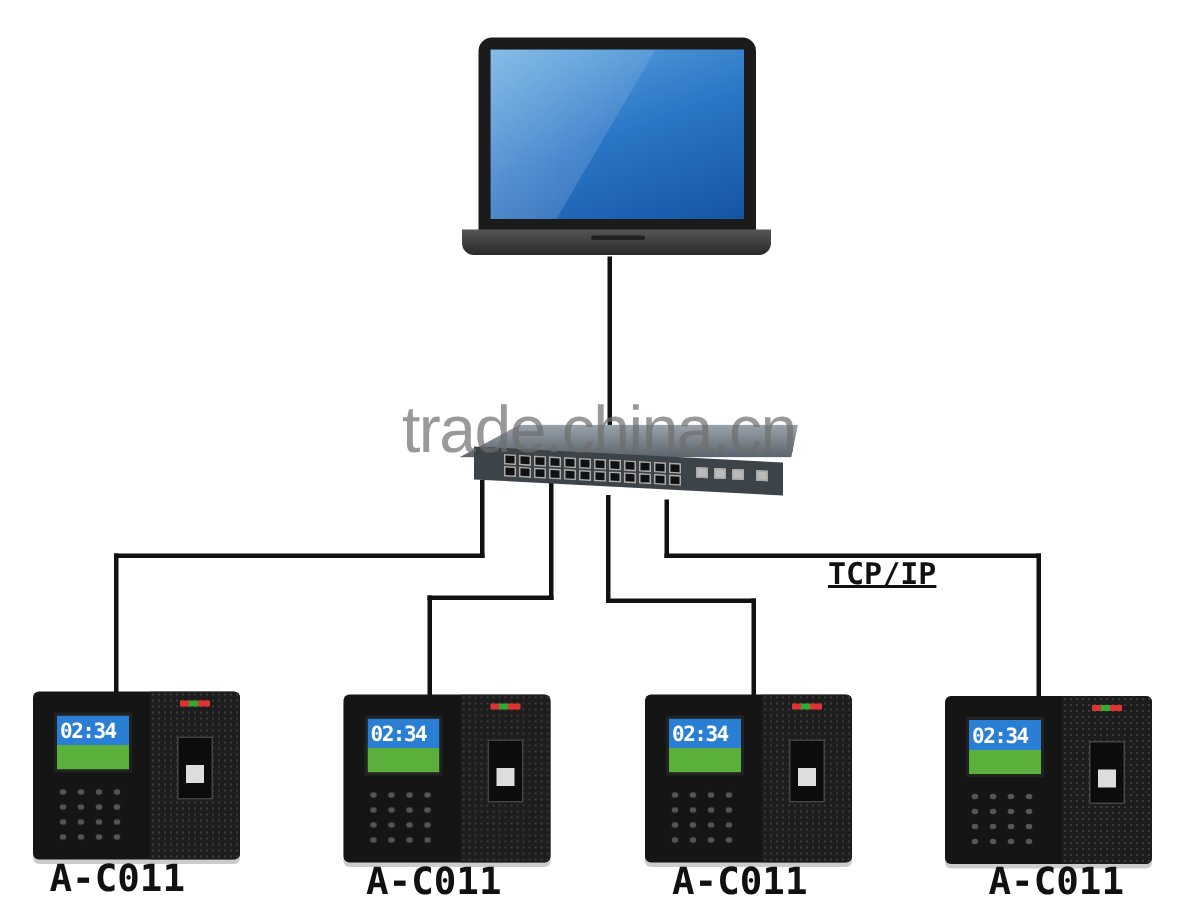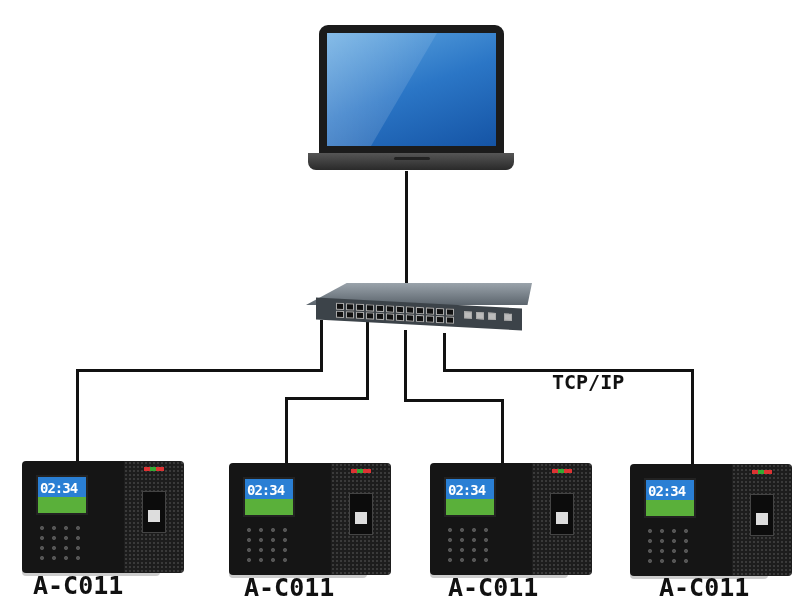--- a/index.html
+++ b/index.html
@@ -1,35 +1,35 @@
 <!DOCTYPE html>
 <html><head>
 <meta charset="utf-8">
 <style>
   html,body{margin:0;padding:0;background:#fff;}
   #stage{position:relative;width:800px;height:601px;overflow:hidden;background:#fff;font-family:"DejaVu Sans",sans-serif;}
   .wire{position:absolute;background:#111;}
   .pc-label{position:absolute;left:219px;top:68px;font-family:"Liberation Sans",sans-serif;font-weight:bold;font-size:36px;color:#111;}
-  .tcp-label{position:absolute;left:552px;top:370px;font-family:"DejaVu Sans Mono",monospace;font-weight:bold;font-size:20px;color:#111;}
+  .tcp-label{position:absolute;left:552px;top:370px;font-family:"DejaVu Sans Mono",monospace;font-weight:bold;font-size:20px;color:#111;text-decoration:underline;}
   .dev-label{position:absolute;font-family:"DejaVu Sans Mono",monospace;font-weight:bold;font-size:25px;color:#111;}
   .watermark{position:absolute;left:268px;top:262px;font-family:"Liberation Sans",sans-serif;font-size:44px;color:rgba(110,110,110,0.7);letter-spacing:-1px;z-index:5;}
   
   .laptop{position:absolute;left:308px;top:25px;width:206px;height:146px;}
   .lid{position:absolute;left:11px;top:0;width:185px;height:130px;background:#1b1b1b;border-radius:9px 9px 2px 2px;}
   .screen{position:absolute;left:8px;top:8px;width:169px;height:113px;background:linear-gradient(160deg,#5ea6e0 0%,#2b76c6 50%,#1554a5 100%);}
   .glare{position:absolute;left:0;top:0;width:110px;height:113px;background:linear-gradient(110deg,rgba(255,255,255,0.25),rgba(255,255,255,0.05));clip-path:polygon(0 0,100% 0,40% 100%,0 100%);}
   .base{position:absolute;left:0;top:128px;width:206px;height:17px;background:linear-gradient(#555,#2a2a2a);border-radius:0 0 8px 8px;}
   .touch{position:absolute;left:86px;top:4px;width:36px;height:3px;background:#222;border-radius:2px;}
   
   .switch{position:absolute;left:306px;top:283px;width:226px;height:50px;}
   .sw-top{position:absolute;left:0;top:0;width:226px;height:22px;background:linear-gradient(#9aa3ab,#5c656d);clip-path:polygon(18% 0,100% 0,98% 100%,0 100%);}
   .sw-front{position:absolute;left:10px;top:20px;width:206px;height:22px;background:#3c4349;transform:skewY(3deg);}
   .port{position:absolute;width:6px;height:5px;background:#111;border:1px solid #aaa;}
   
-  .device{position:absolute;width:138px;height:116px;padding-left:24px;}
+  .device{position:absolute;width:138px;height:116px;}
   .dev-body{position:absolute;left:0;top:0;width:138px;height:112px;background:#151515;border-radius:4px;box-shadow:0 3px 0 #ccc;}
   .dev-right{position:absolute;right:0;top:0;width:60px;height:112px;background-image:radial-gradient(#3a3a3a 1px,transparent 1px);background-size:4px 4px;background-color:#1d1d1d;border-radius:0 4px 4px 0;}
   .dev-screen{position:absolute;left:14px;top:14px;width:48px;height:36px;background:linear-gradient(#2a7fd4 55%,#5ab03a 55%);border:2px solid #222;}
   .dev-time{position:absolute;left:2px;top:3px;font-family:"DejaVu Sans Mono",monospace;font-size:14px;font-weight:bold;color:#fff;letter-spacing:-1px;}
   .keypad{position:absolute;left:14px;top:62px;width:50px;height:42px;background-image:radial-gradient(#555 2px,transparent 2.5px);background-size:12px 10px;}
   .finger{position:absolute;right:18px;top:30px;width:22px;height:40px;background:#0c0c0c;border:1px solid #444;}
   .finger-glass{position:absolute;left:5px;top:18px;width:12px;height:12px;background:#ddd;}
   .leds{position:absolute;right:20px;top:6px;width:20px;height:4px;background:linear-gradient(90deg,#d33 0 30%,#3a3 30% 60%,#d33 60%);}
 </style>
 </head>
@@ -91,20 +91,21 @@
         <div class="port" style="left:100px;top:12px"></div>
         <div class="port" style="left:110px;top:12px"></div>
         <div class="port" style="left:120px;top:12px"></div>
         <div class="port" style="left:130px;top:12px"></div>
       <div class="port" style="left:148px;top:6px;background:#bbb"></div>
         <div class="port" style="left:160px;top:6px;background:#bbb"></div>
         <div class="port" style="left:172px;top:6px;background:#bbb"></div>
         <div class="port" style="left:188px;top:6px;background:#bbb"></div>
     </div>
   </div>
+  <div class="watermark">trade.china.cn</div>
 
   <div class="tcp-label">TCP/IP</div>
 
   <div class="device" style="left:22px;top:461px;">
     <div class="dev-body"></div>
       <div class="dev-right"></div>
     <div class="dev-screen">
         <span class="dev-time">02:34</span>
       </div>
     <div class="keypad"></div>

